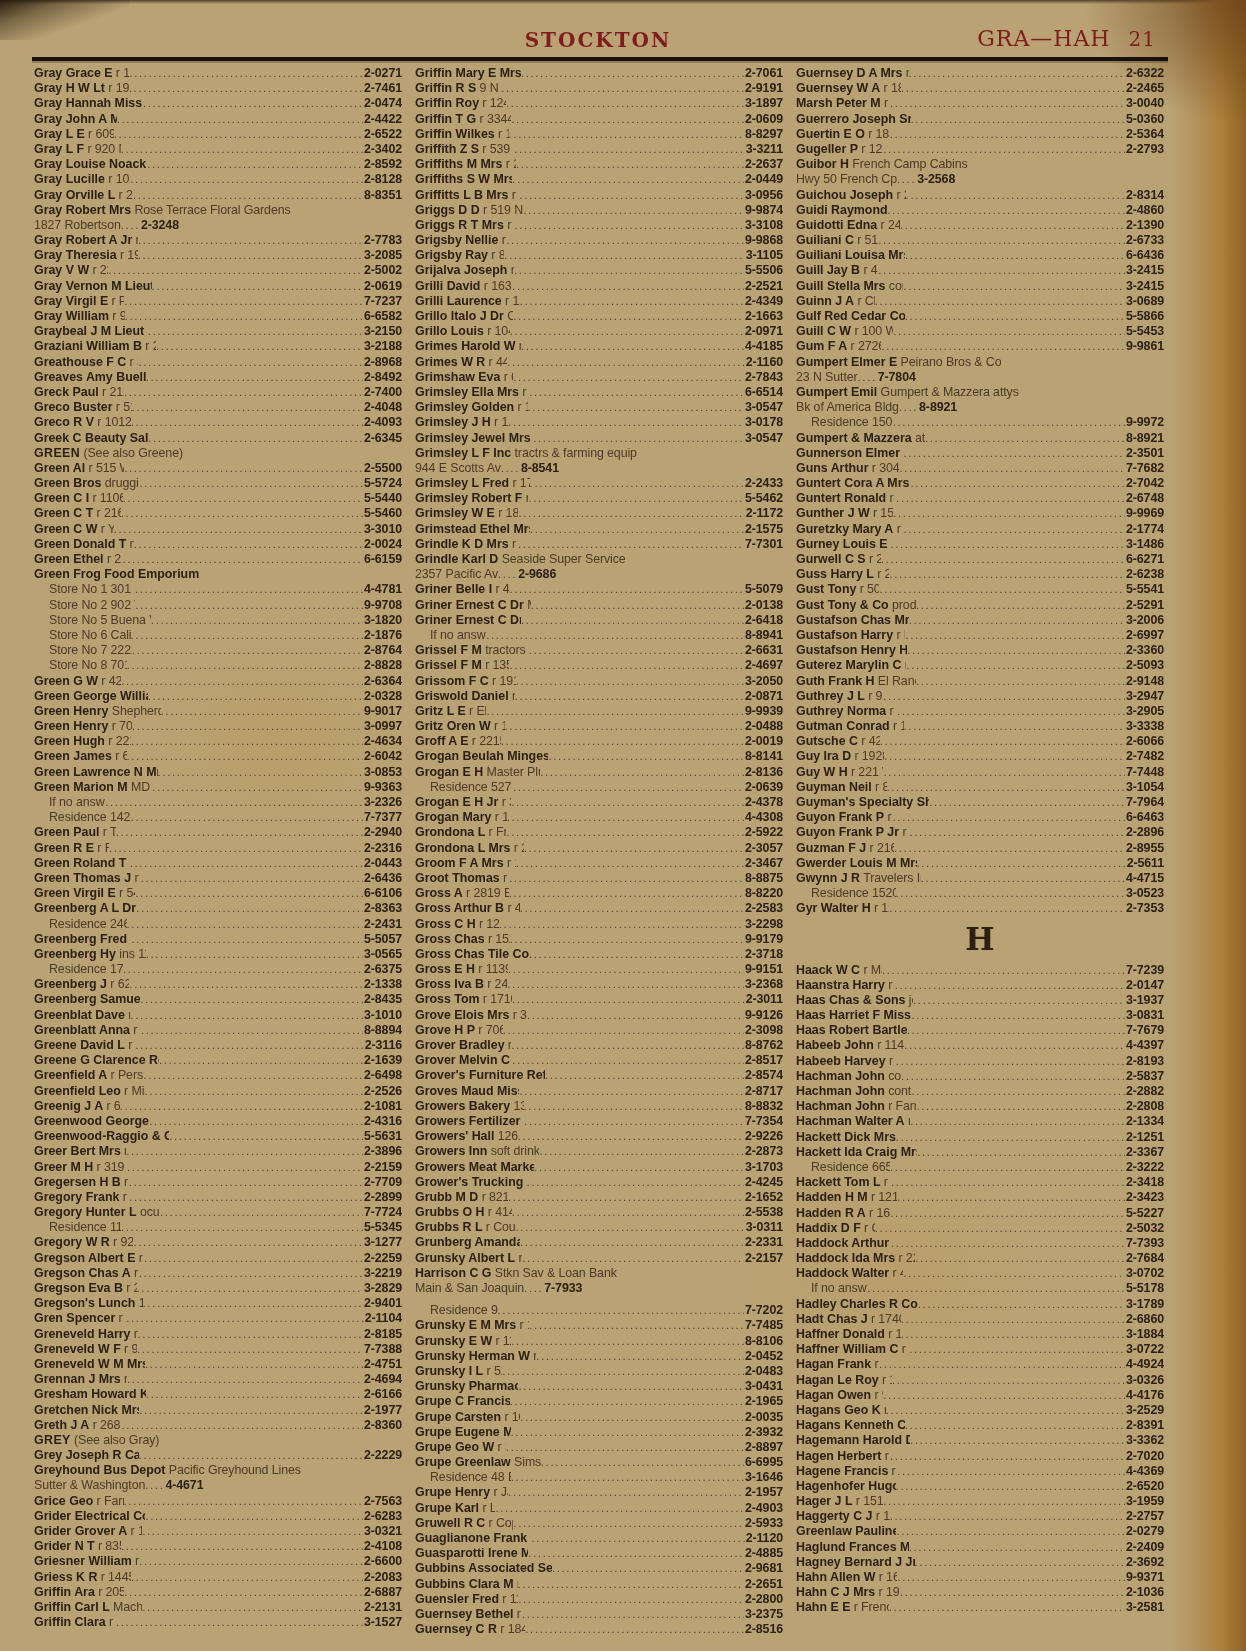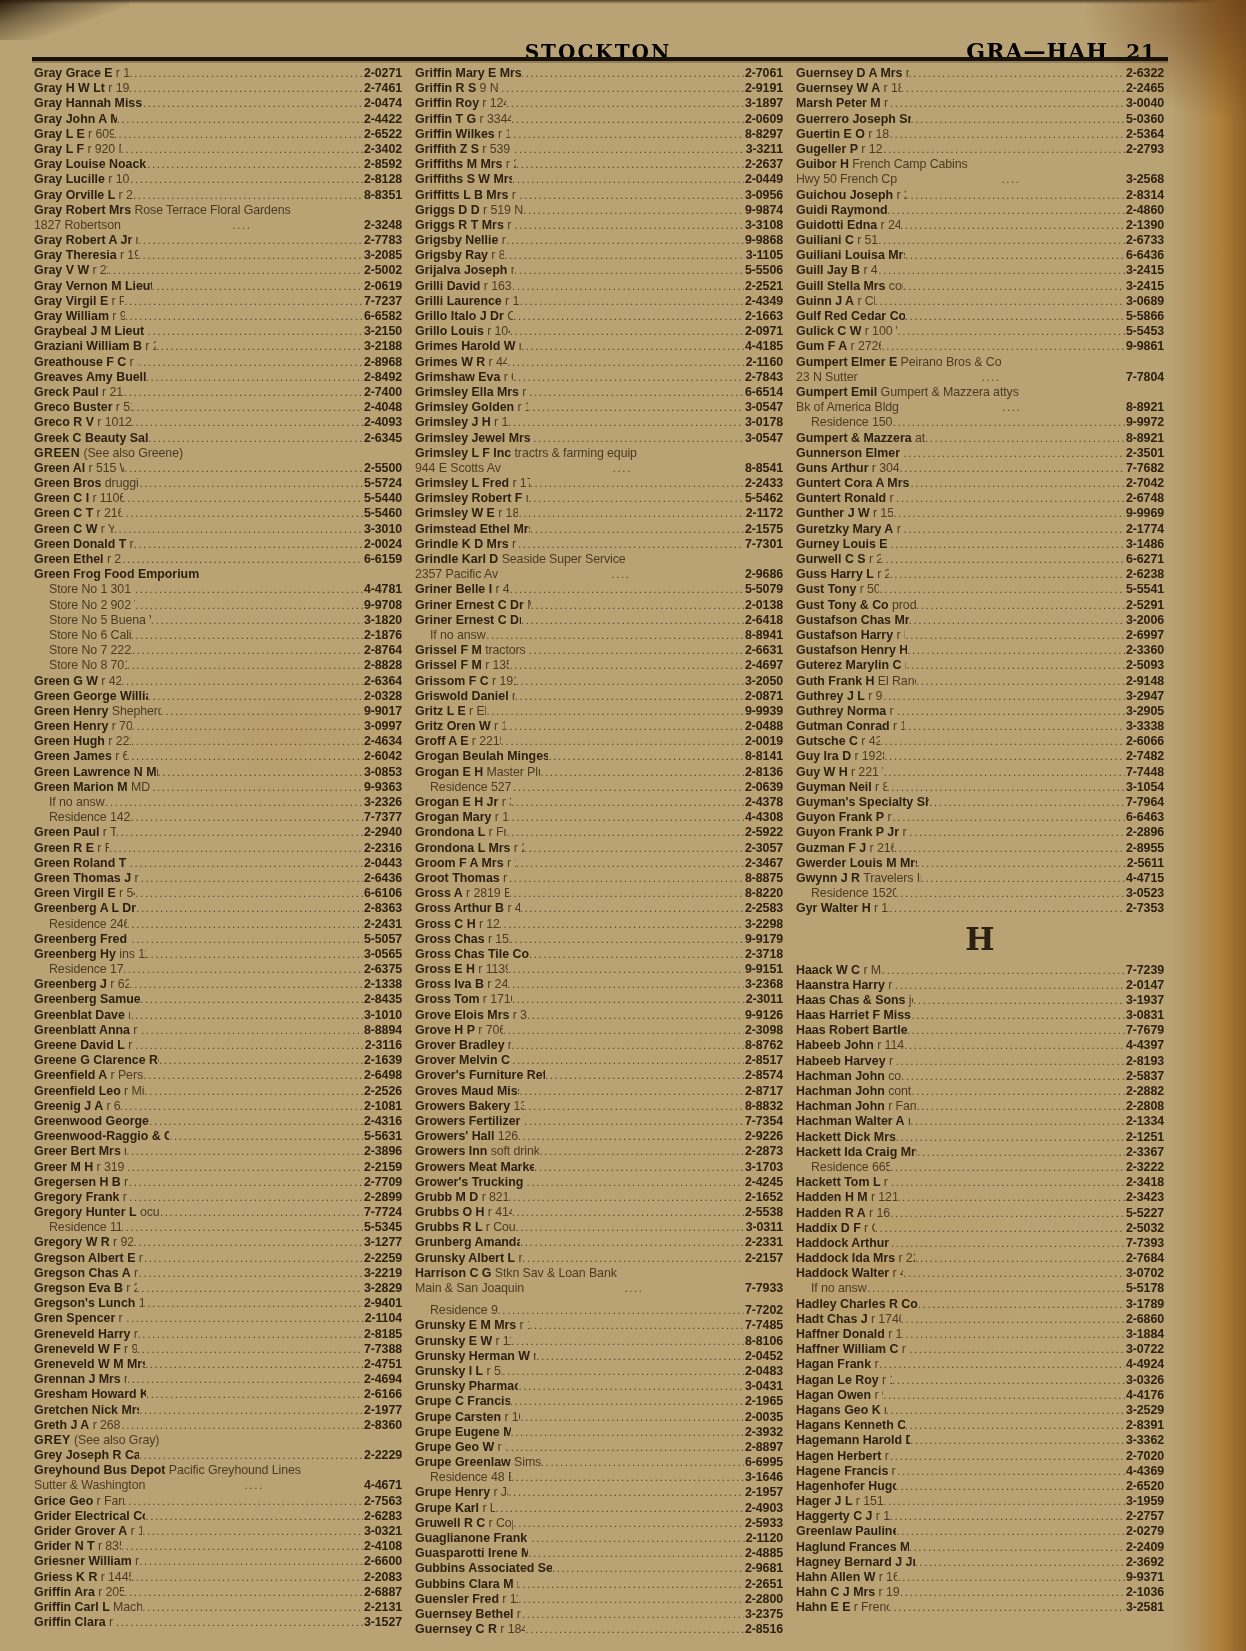--- a/index.html
+++ b/index.html
@@ -16,39 +16,39 @@
   .edge-right{position:absolute;top:0;right:0;width:74px;height:100%;
     background:linear-gradient(to right,rgba(165,110,45,0) 0%,rgba(165,110,45,.28) 30%,#ad7e38 68%,#8e6126 100%);}
   .corner-tr{position:absolute;top:0;right:0;width:160px;height:120px;
     background:radial-gradient(at top right,rgba(110,66,24,.85),rgba(110,66,24,0) 72%);}
   .stain1{position:absolute;left:150px;top:640px;width:260px;height:200px;border-radius:50%;
     background:radial-gradient(rgba(187,146,84,.25),rgba(187,146,84,0) 70%);}
   .stain2{position:absolute;right:210px;bottom:260px;width:300px;height:240px;border-radius:50%;
     background:radial-gradient(rgba(187,146,84,.22),rgba(187,146,84,0) 70%);}
 
   .hdr{position:absolute;top:28px;left:36px;right:86px;height:26px;
-    font-family:"DejaVu Serif","Liberation Serif",serif;color:#000000;margin-top:12px;}
+    font-family:"DejaVu Serif","Liberation Serif",serif;color:#7f1d1d;}
   .hdr-city{position:absolute;left:0;right:0;text-align:center;top:0;
     font-weight:700;font-size:20px;letter-spacing:2px;}
-  .hdr-right{position:absolute;right:4px;top:-2px;font-weight:700;font-size:22px;letter-spacing:1px;}
+  .hdr-right{position:absolute;right:4px;top:-2px;font-weight:400;font-size:22px;letter-spacing:1px;}
   .hdr-page{display:inline-block;margin-left:18px;font-size:20px;}
   .rule{position:absolute;top:57px;left:32px;right:78px;height:4px;background:#19120a;
     box-shadow:0 2px 0 rgba(25,18,10,.25);}
 
   .cols{position:absolute;top:66px;left:34px;right:82px;bottom:8px;display:flex;gap:13px;}
   .col{flex:1 1 0;min-width:0;}
   .ln{display:flex;align-items:baseline;line-height:15.2px;height:15.2px;
     font-size:12.4px;letter-spacing:-.1px;color:#4c3a24;white-space:nowrap;overflow:hidden;}
   .ln b{font-weight:700;color:#2d2011;letter-spacing:0;}
   .nm{flex:0 1 auto;overflow:hidden;}
   .dots{flex:1 1 auto;min-width:2px;overflow:hidden;color:#55412a;}
   .dots::after{content:"....................................................................................";letter-spacing:1.6px;font-size:11.5px;}
   .ph{flex:0 0 auto;font-weight:700;color:#2d2011;padding-left:1px;}
   .ind{padding-left:15px;}
-  .cont{justify-content:space-between;}
+  .cont{justify-content:flex-start;}
   .cont .dots{flex:0 0 auto;}
   .cont .dots::after{content:"....";}
   .sec .nm b{letter-spacing:.4px;margin-top:12px;}
   .gap{height:7px;}
   .letter-head{height:46px;line-height:44px;text-align:center;
     font-family:"DejaVu Serif","Liberation Serif",serif;font-weight:700;font-size:31px;color:#2d2011;}
 </style>
 </head>
 <body>
 
@@ -1166,21 +1166,21 @@
           <span class="nm"><b>Guinn J A</b> r Clayton Av</span>
           <span class="dots"></span>
           <span class="ph">3-0689</span>
         </div>
         <div class="ln">
           <span class="nm"><b>Gulf Red Cedar Co Inc</b> Wests Lane</span>
           <span class="dots"></span>
           <span class="ph">5-5866</span>
         </div>
         <div class="ln">
-          <span class="nm"><b>Gulick C W</b> r 100 W Knoles Way</span>
+          <span class="nm"><b>Guill C W</b> r 100 W Knoles Way</span>
           <span class="dots"></span>
           <span class="ph">5-5453</span>
         </div>
         <div class="ln">
           <span class="nm"><b>Gum F A</b> r 2726 N Center</span>
           <span class="dots"></span>
           <span class="ph">9-9861</span>
         </div>
         <div class="ln">
           <span class="nm"><b>Gumpert Elmer E</b> Peirano Bros &amp; Co</span>

